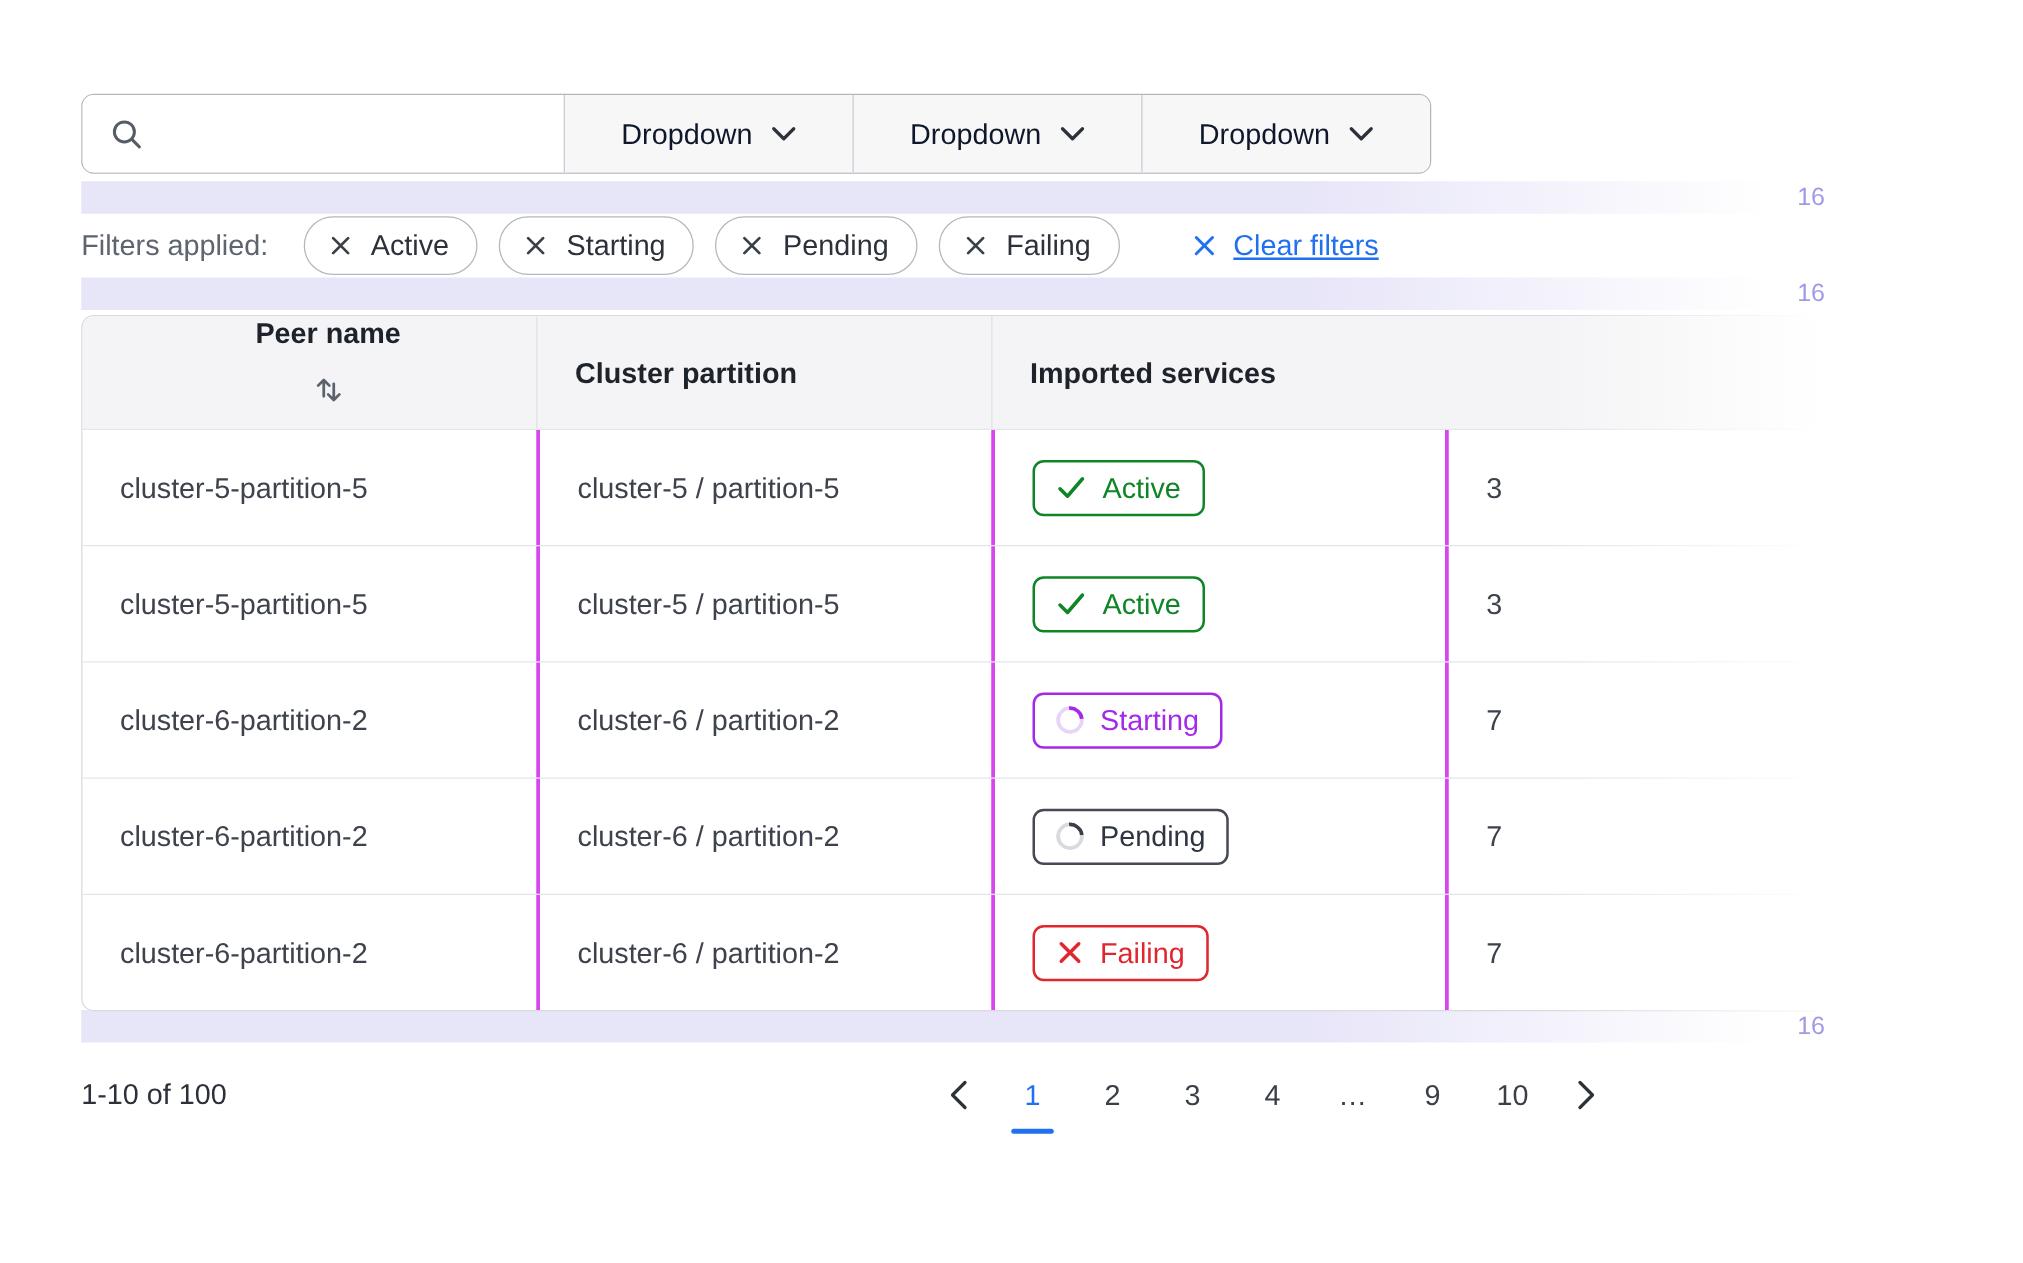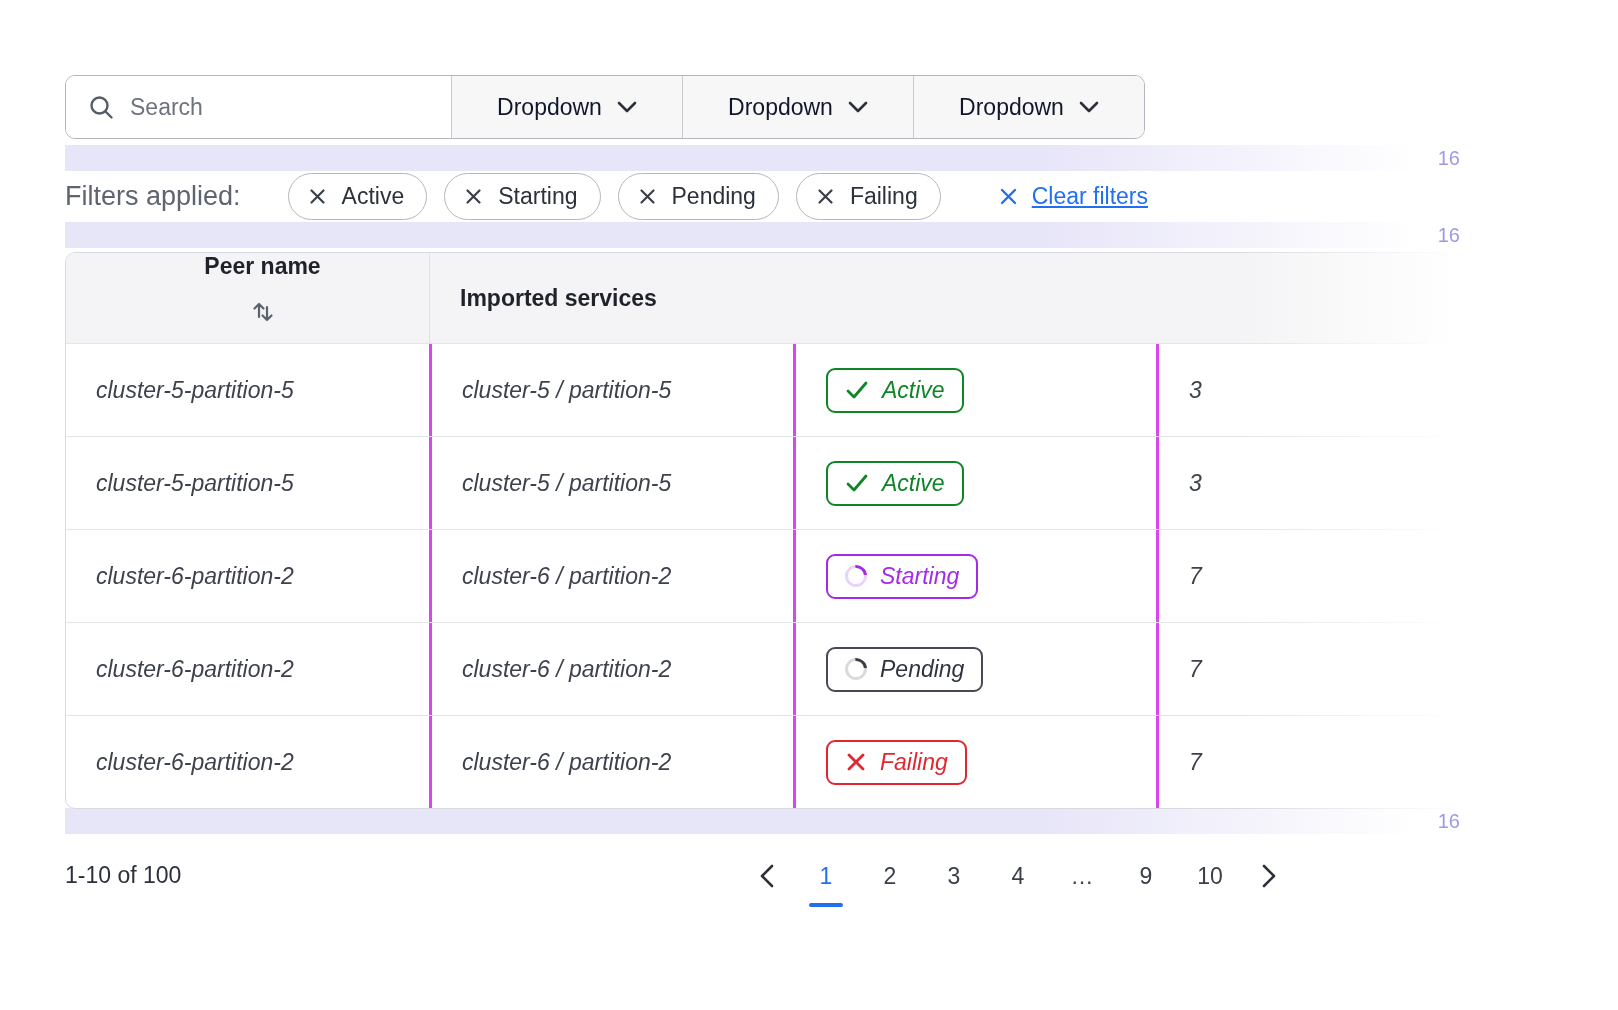--- a/index.html
+++ b/index.html
@@ -21,36 +21,36 @@
   .band { position: absolute; left: 65px; width: 1395px; height: 26px;
     display: flex; align-items: center; justify-content: flex-end;
     font-size: 20px; color: #9f99e6;
     background: linear-gradient(to right, #e7e5f8 0%, #e7e5f8 70%, rgba(231,229,248,0) 97%); }
   .band-1 { top: 145px; }
   .band-2 { top: 222px; }
   .band-3 { top: 808px; }
 
   
   .filters { position: absolute; left: 65px; top: 171px; height: 51px; display: flex; align-items: center; }
-  .filters-label { font-size: 27px; color: #5e6470; margin-right: 47px; }
+  .filters-label { font-size: 23px; color: #5e6470; margin-right: 28px; }
   .chip { display: inline-flex; align-items: center; gap: 15px; border: 1.5px solid #b4b7bf;
     border-radius: 25px; padding: 9px 22px 9px 19px; font-size: 23px; color: #2c313a;
     background: #fff; margin-right: 17px; cursor: pointer; }
   .clear-filters { display: inline-flex; align-items: center; gap: 13px; color: #2070f0;
     font-size: 23px; margin-left: 40px; cursor: pointer; text-decoration: underline; }
 
   
   .table { position: absolute; left: 65px; top: 252px; width: 1395px;
     border: 1px solid #d9dadf; border-radius: 10px; overflow: hidden; background: #fff; }
   .thead, .trow { display: grid; grid-template-columns: 363px 364px 363px 1fr; }
   .thead { background: #f4f4f6; height: 90px; }
   .th { display: flex; align-items: center; gap: 18px; padding-left: 30px;
     font-size: 23px; font-weight: 700; color: #1e232b; border-left: 1px solid #dfe0e4; cursor: pointer; }
   .th:first-child { border-left: none; flex-direction: column; }
-  .trow { height: 93px; border-top: 1px solid #e4e5e9; font-style: italic; }
+  .trow { height: 93px; border-top: 1px solid #e4e5e9; }
   .td { display: flex; align-items: center; padding-left: 30px; font-size: 23px; color: #3d424c;
     border-left: 3px solid #d946ef; }
   .td:first-child { border-left: none; }
 
   
   .badge { display: inline-flex; align-items: center; gap: 13px; border: 2px solid;
     border-radius: 9px; padding: 7px 17px; font-size: 23px; background: #fff; }
   .badge.active   { color: #0f8528; border-color: #0f8528; }
   .badge.starting { color: #a42ae8; border-color: #a42ae8; }
   .badge.pending  { color: #2f3540; border-color: #454a55; }
@@ -82,21 +82,20 @@
 <div class="page">
 
   <div class="toolbar">
     <div class="search">
       <span class="icon">
         <svg width="27" height="27" viewBox="0 0 27 27" fill="none">
           <circle cx="11.5" cy="11.5" r="8" stroke="#565c66" stroke-width="2.4"></circle>
           <line x1="17.5" y1="17.5" x2="23.5" y2="23.5" stroke="#565c66" stroke-width="2.4" stroke-linecap="round"></line>
         </svg>
       </span>
-      <input type="text" placeholder="Search" style="">
     </div>
     <div class="dropdown">
       <span>Dropdown</span>
       <span class="icon">
         <svg width="20" height="12" viewBox="0 0 20 12" fill="none">
           <polyline points="2,2 10,10 18,2" stroke="#2c313a" stroke-width="2.6" stroke-linecap="round" stroke-linejoin="round"></polyline>
         </svg>
       </span>
     </div>
     <div class="dropdown">
@@ -181,20 +180,23 @@
       <div class="th">
         <span>Peer name</span>
         <span class="icon">
           <svg width="28" height="28" viewBox="0 0 28 28" fill="none">
             <path d="M10 19 V6 M10 6 L5.5 10.5 M10 6 L14.5 10.5" stroke="#5c626c" stroke-width="2.2" stroke-linecap="round" stroke-linejoin="round"></path>
             <path d="M18 9 V22 M18 22 L13.5 17.5 M18 22 L22.5 17.5" stroke="#5c626c" stroke-width="2.2" stroke-linecap="round" stroke-linejoin="round"></path>
           </svg>
         </span>
       </div>
       <div class="th">
+        <span>Cluster partition</span>
+      </div>
+      <div class="th">
         <span>Imported services</span>
       </div>
     </div>
 
     <div class="trow">
       <div class="td">cluster-5-partition-5</div>
       <div class="td">cluster-5 / partition-5</div>
       <div class="td">
         <span class="badge active">
           <span class="icon">

